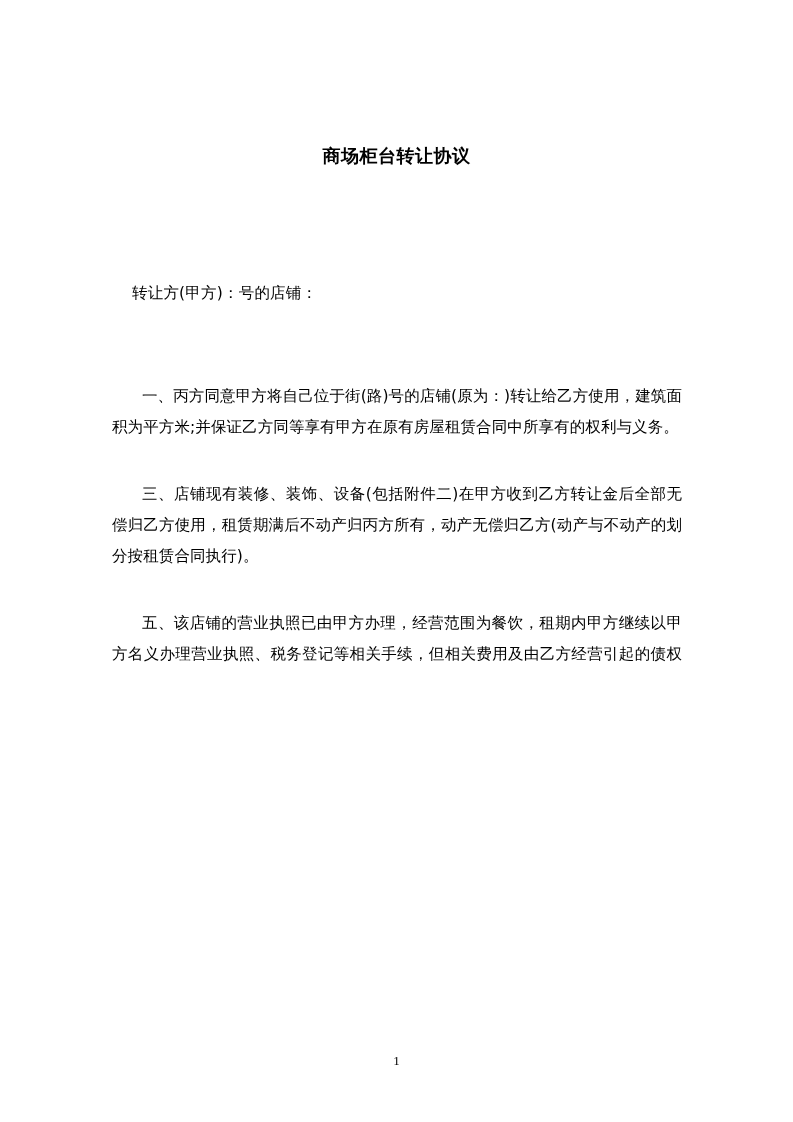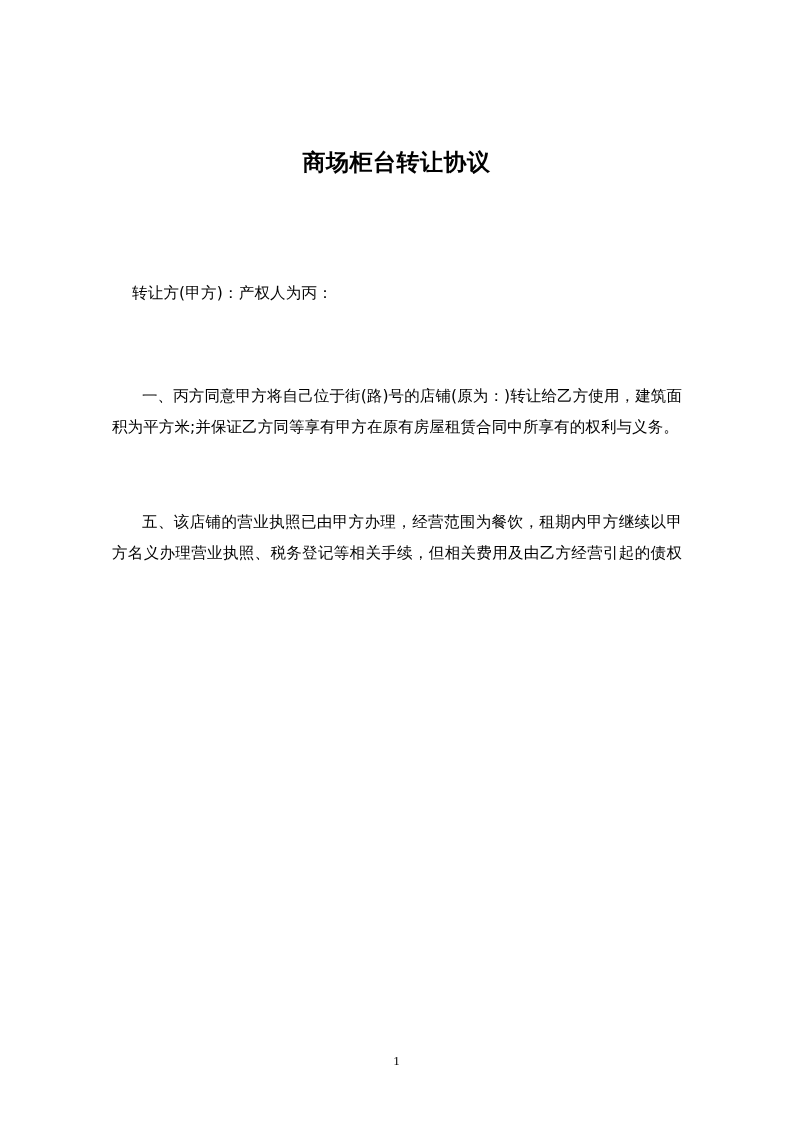--- a/index.html
+++ b/index.html
@@ -20,21 +20,21 @@
     background: #ffffff;
     box-sizing: border-box;
     overflow: hidden;
   }
   .doc-title {
     position: absolute;
     top: 133px;
     left: 0;
     width: 793px;
     text-align: center;
-    font-size: 23px;
+    font-size: 18px;
     font-weight: bold;
     letter-spacing: 0.5px;
     line-height: 1.25;
   }
   .body-block {
     position: absolute;
     top: 286px;
     left: 108px;
     width: 578px;
   }
@@ -89,36 +89,37 @@
 </style>
 </head>
 <body>
 
 <div class="page">
 
   <h1 class="doc-title">商场柜台转让协议</h1>
 
   <div class="body-block">
 
-    <p class="party-line">转让方(甲方)：产权人为丙：</p>
+    <p class="party-line">转让方(甲方)：号的店铺：</p>
 
 
 
     <div class="spacer-intro"></div>
 
 
     <div class="spacer-clause"></div>
 
     <p class="clause">一、丙方同意甲方将自己位于街(路)号的店铺(原为：)转让给乙方使用，建筑面积为平方米;并保证乙方同等享有甲方在原有房屋租赁合同中所享有的权利与义务。</p>
 
     <div class="spacer-clause"></div>
 
 
     <div class="spacer-clause"></div>
 
+    <p class="clause">三、店铺现有装修、装饰、设备(包括附件二)在甲方收到乙方转让金后全部无偿归乙方使用，租赁期满后不动产归丙方所有，动产无偿归乙方(动产与不动产的划分按租赁合同执行)。</p>
 
     <div class="spacer-clause"></div>
 
 
     <div class="spacer-clause"></div>
 
     <p class="clause clip-last">五、该店铺的营业执照已由甲方办理，经营范围为餐饮，租期内甲方继续以甲方名义办理营业执照、税务登记等相关手续，但相关费用及由乙方经营引起的债权债务</p>
 
   </div>
 

